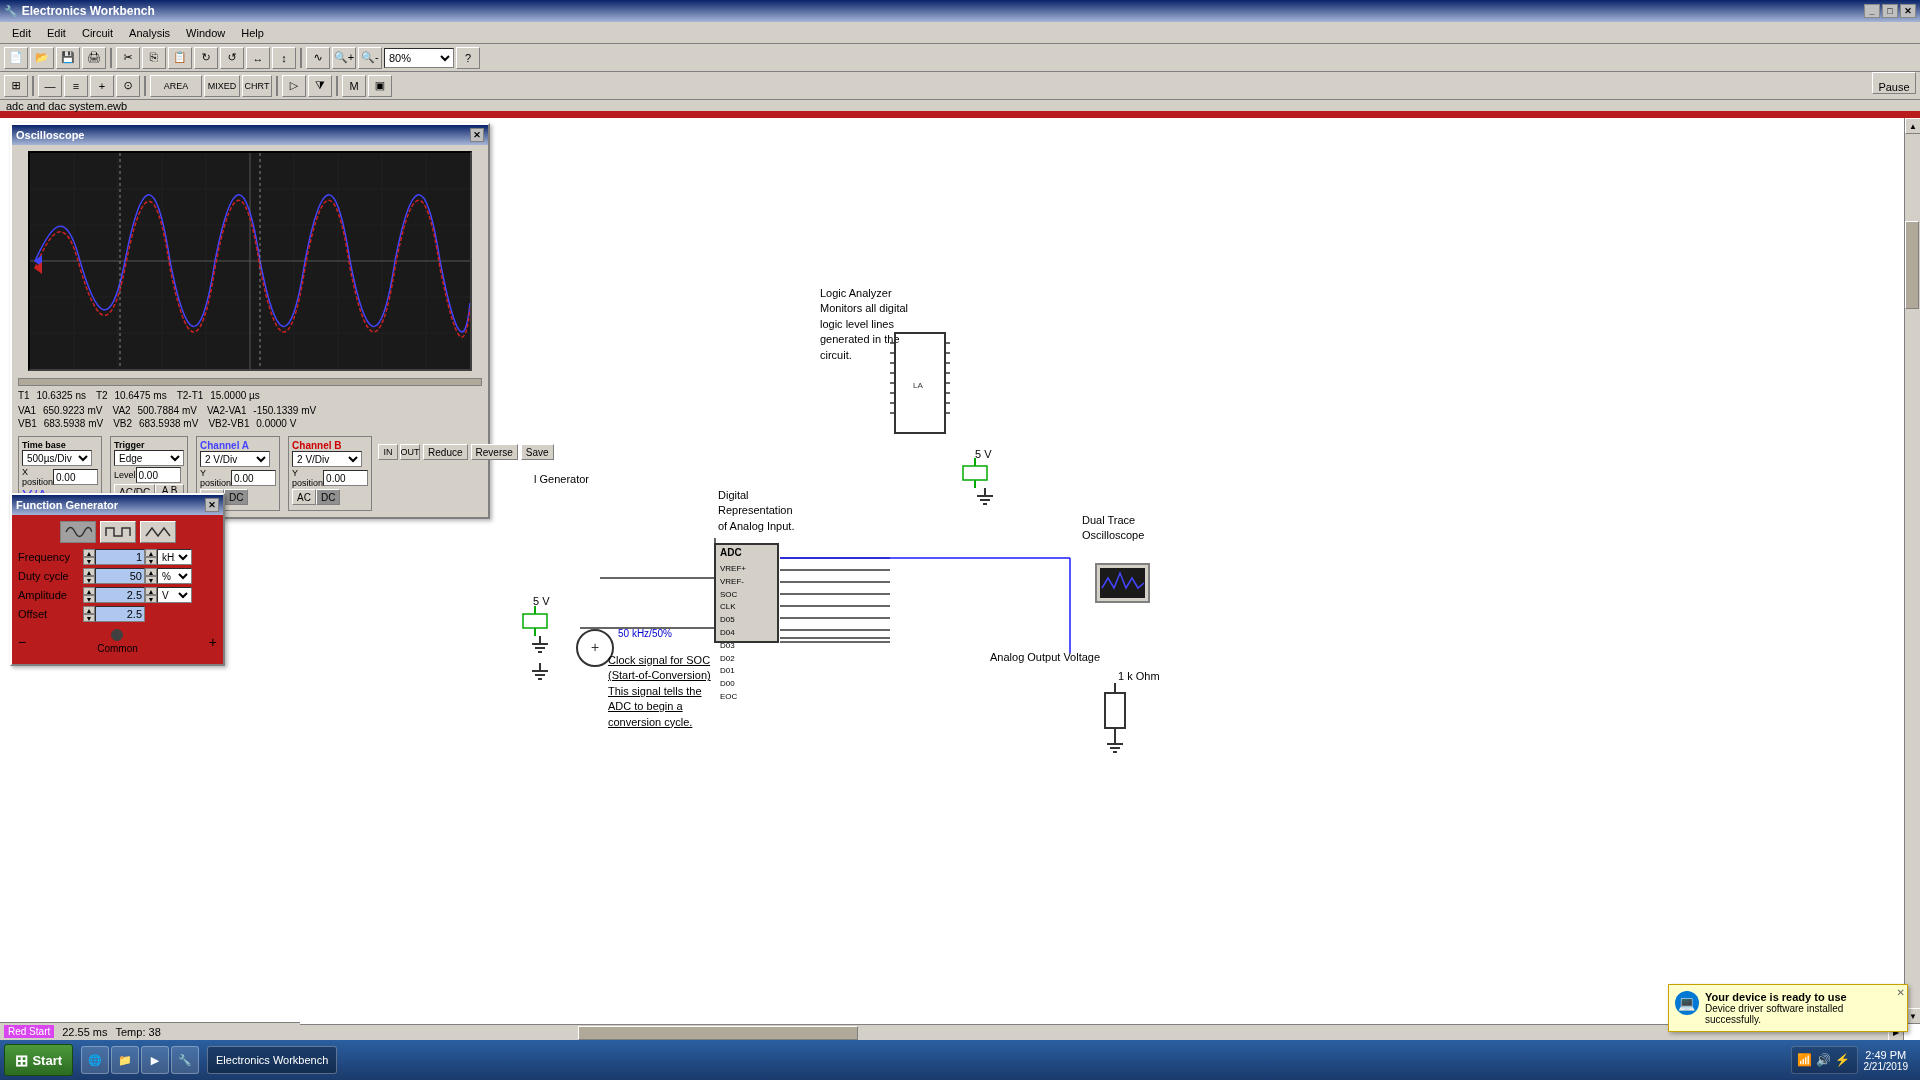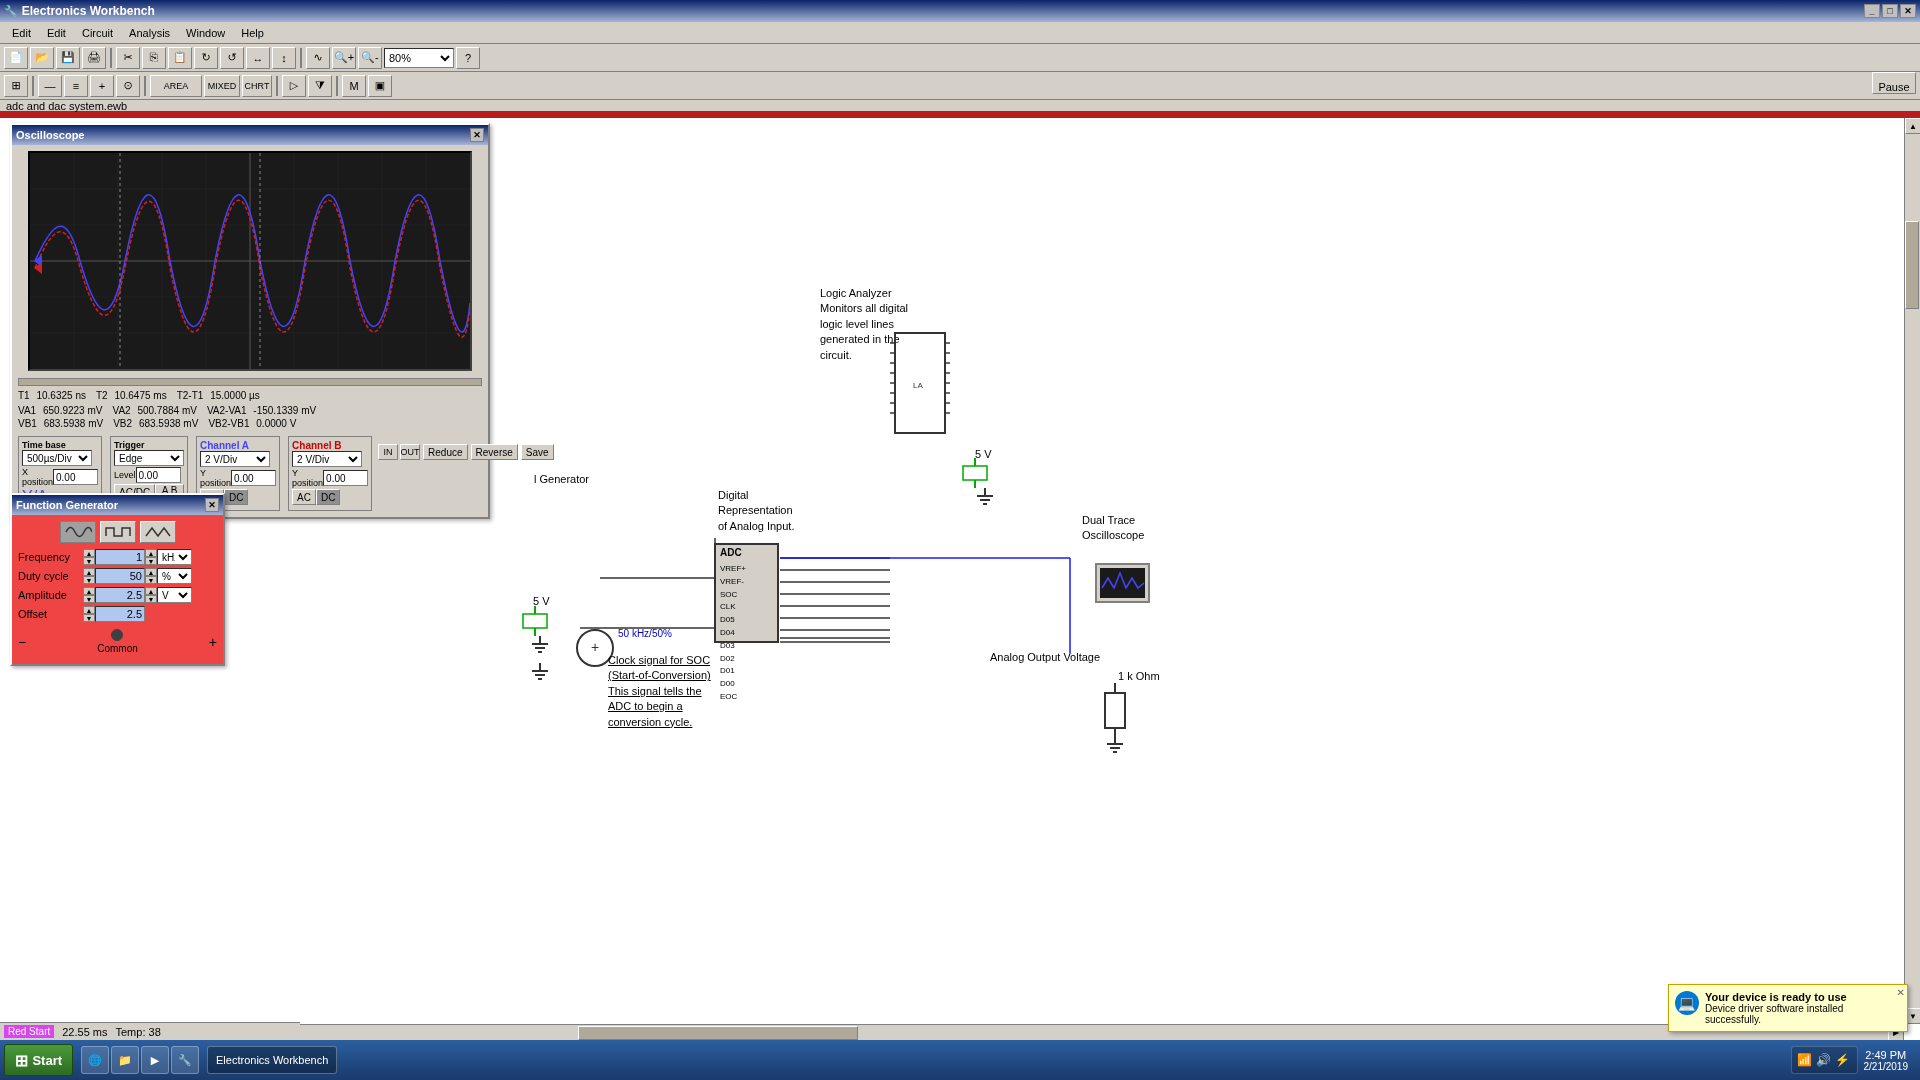--- a/index.html
+++ b/index.html
@@ -100,21 +100,21 @@
     .osc-btn {
       height: 16px; padding: 0 4px; background: #d4d0c8; border: 1px solid #808080;
       border-top-color: #fff; border-left-color: #fff; font-size: 10px; cursor: pointer;
     }
     .channel-label-a { color: #4444ff; font-weight: bold; font-size: 10px; }
     .channel-label-b { color: #cc0000; font-weight: bold; font-size: 10px; }
 
     
     #funcgen-window {
       position: absolute; top: 375px; left: 10px; width: 215px;
-      background: #ef4444; border: 2px solid #808080;
+      background: #b91c1c; border: 2px solid #808080;
       border-top-color: #fff; border-left-color: #fff;
       box-shadow: 2px 2px 4px rgba(0,0,0,0.3);
     }
     .funcgen-body { padding: 6px; }
     .funcgen-waveforms { display: flex; gap: 4px; margin-bottom: 6px; justify-content: center; }
     .waveform-btn {
       width: 36px; height: 22px; background: #d4d0c8; border: 1px solid #808080;
       border-top-color: #fff; border-left-color: #fff; cursor: pointer;
       display: flex; align-items: center; justify-content: center; font-size: 14px;
     }

